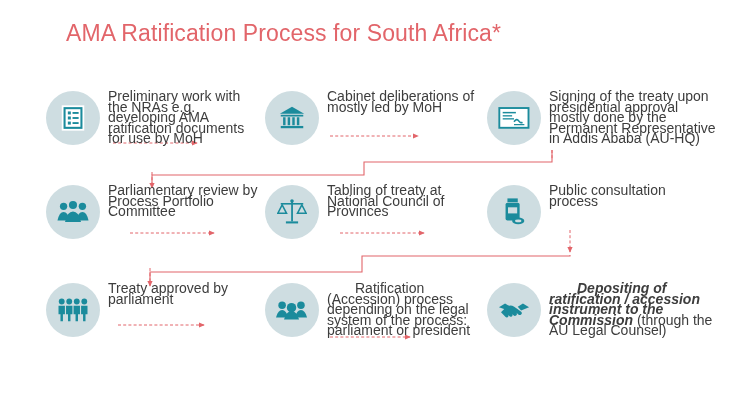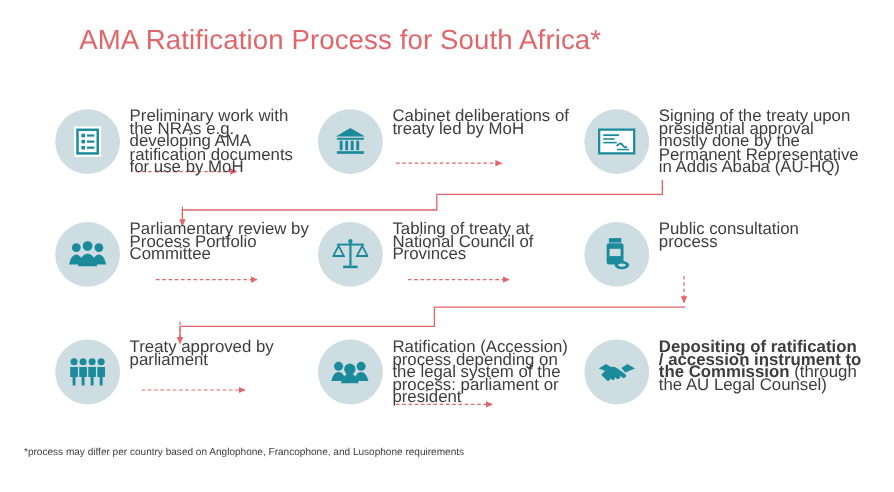--- a/index.html
+++ b/index.html
@@ -68,20 +68,22 @@
     left: 62px;
     top: 0;
     font-size: 14px;
     line-height: 10.6px;
     color: #3d3d3d;
     width: 152px;
   }
   .step-text.wide { width: 170px; }
   .step-text .em {
     font-weight: bold;
+    font-style: italic;
+    margin-left: 28px;
   }
 
   
   #footnote {
     position: absolute;
     left: 20px;
     top: 371px;
     font-size: 8.4px;
     color: #3d3d3d;
     white-space: nowrap;
@@ -164,21 +166,21 @@
       <svg width="30" height="30" viewBox="0 0 32 32">
         <path d="M16 4 L29 11.5 L3 11.5 Z" fill="#1b8b9c"></path>
         <rect x="4" y="12.6" width="24" height="1.8" fill="#1b8b9c"></rect>
         <rect x="6.5" y="15.2" width="2.6" height="8.5" fill="#1b8b9c"></rect>
         <rect x="11.4" y="15.2" width="2.6" height="8.5" fill="#1b8b9c"></rect>
         <rect x="16.3" y="15.2" width="2.6" height="8.5" fill="#1b8b9c"></rect>
         <rect x="21.2" y="15.2" width="2.6" height="8.5" fill="#1b8b9c"></rect>
         <rect x="4" y="24.5" width="24" height="2.4" fill="#1b8b9c"></rect>
       </svg>
     </div>
-    <div class="step-text">Cabinet deliberations of treaty led by MoH</div>
+    <div class="step-text">Cabinet deliberations of mostly led by MoH</div>
   </div>
 
   <div class="step" style="left:487px; top:91px;">
     <div class="bubble">
       <svg width="32" height="24" viewBox="0 0 34 24">
         <rect x="1.4" y="1.4" width="31" height="21" fill="#ffffff" stroke="#1b8b9c" stroke-width="2"></rect>
         <rect x="5" y="5.5" width="14" height="1.6" fill="#1b8b9c"></rect>
         <rect x="5" y="9" width="10" height="1.4" fill="#1b8b9c"></rect>
         <rect x="5" y="12.2" width="12" height="1.4" fill="#1b8b9c"></rect>
         <path d="M17 16 q3-4 5-1 t4 1.5" stroke="#1b8b9c" stroke-width="1.7" fill="none"></path>
@@ -271,16 +273,15 @@
           <path d="M21 7.5 L26.5 4 L33 8 L24.5 11.5 Z"></path>
           <path d="M9 7.6 q4.2-2.6 8.2 0 q4.2 2.8 7.4 5.3 q1.6 1.4 0 2.8 q-1.5 1.3-3 0 l-2-1.7 q1.3 1.6 -0.3 2.8 q-1.5 1.1-2.9-0.2 l-1.4-1.3 q1.1 1.5-0.4 2.5 q-1.4 0.9-2.6-0.3 l-1.2-1.1 q0.8 1.4-0.6 2.2 q-1.3 0.7-2.4-0.5 l-4.6-4.6 Z"></path>
         </g>
       </svg>
     </div>
     <div class="step-text wide">
       <span class="em">Depositing of ratification / accession instrument to the Commission</span><span> (through the AU Legal Counsel)</span>
     </div>
   </div>
 
-  <div id="footnote">*process may differ per country based  on Anglophone,  Francophone, and Lusophone requirements</div>
 
 
 </div>
 
 </body></html>

